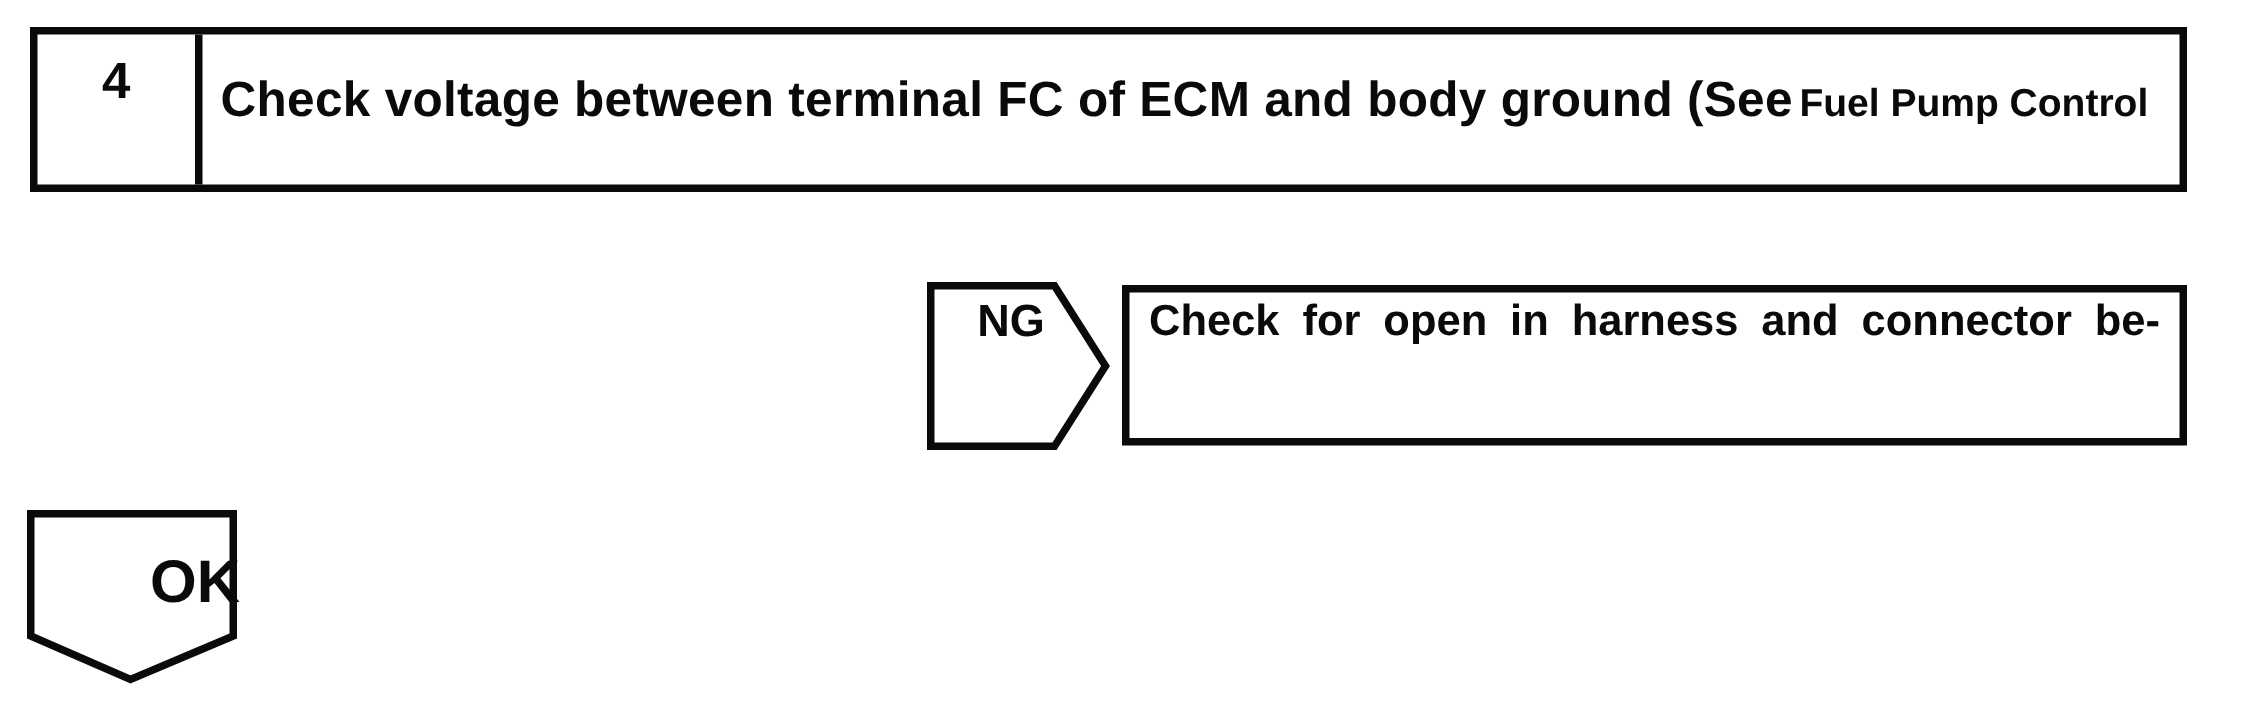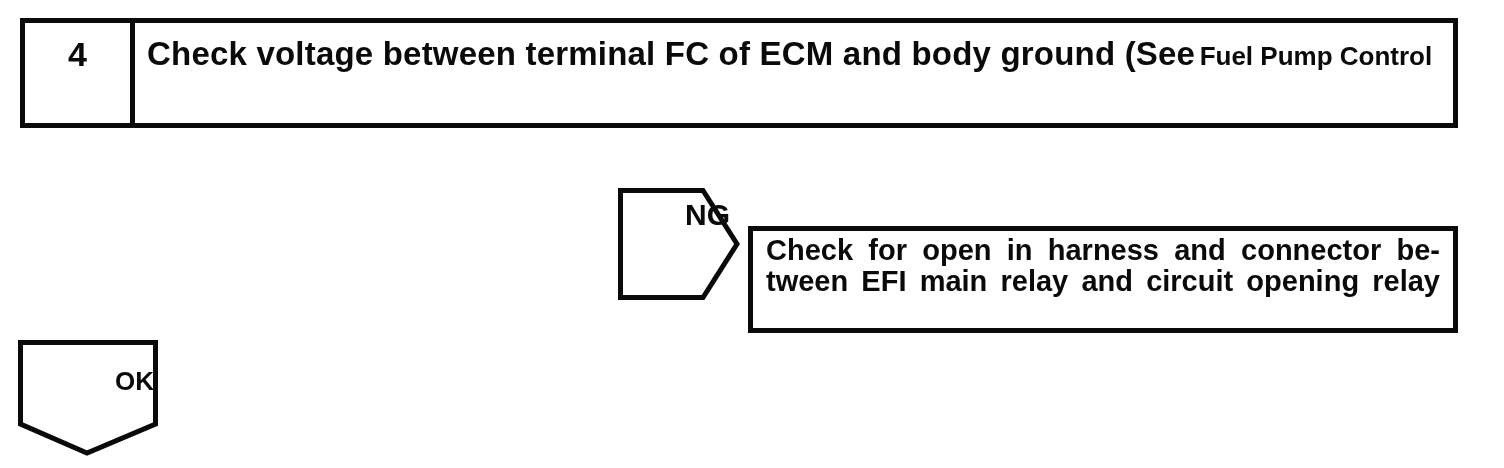--- a/index.html
+++ b/index.html
@@ -34,59 +34,60 @@
     padding-top: 12px;
   }
   .step-num {
     font-size: 34px;
     font-weight: bold;
   }
   .step-text {
     flex: 1;
     padding: 8px 6px 16px 12px;
     box-sizing: border-box;
+    margin-top: 12px;
   }
   .step-line {
     line-height: 45px;
     white-space: nowrap;
   }
   .t-lg { font-size: 33px; font-weight: bold; letter-spacing: 0.2px; }
   .t-sm { font-size: 26px; font-weight: bold; }
 
   
   .connector { position: absolute; }
   .connector svg { display: block; }
   .conn-label {
     position: absolute;
     font-weight: bold;
-    text-align: right;
+    text-align: center;
   }
   .ng-svg { left: 618px; top: 188px; }
   .ng-label {
     left: 618px; top: 198px;
     width: 112px;
     font-size: 30px;
   }
   .ok-svg { left: 18px; top: 340px; }
   .ok-label {
     left: 18px; top: 366px;
     width: 136px;
-    font-size: 26px;
+    font-size: 40px;
+    padding-left: 44px;
   }
 
   
   .ng-result-box {
     position: absolute;
     left: 748px; top: 190px;
     width: 710px; height: 107px;
     border: 5px solid #0a0a0a;
     box-sizing: border-box;
     padding: 4px 13px 0 13px;
     background: #ffffff;
-    margin-top: 36px;
   }
   .result-line {
     font-size: 29px;
     font-weight: bold;
     line-height: 31px;
   }
   .result-line.just {
     text-align: justify;
     text-align-last: justify;
   }
@@ -110,21 +111,20 @@
 
   <div class="connector ng-svg">
     <svg width="122" height="112" viewBox="0 0 122 112">
       <polygon points="2.5,2.5 85,2.5 119,56 85,109.5 2.5,109.5" fill="#ffffff" stroke="#0a0a0a" stroke-width="5" stroke-linejoin="miter"></polygon>
     </svg>
   </div>
   <span class="conn-label ng-label">NG</span>
 
   <div class="ng-result-box">
     <div class="result-line just">Check for open in harness and connector be-</div>
-    <div class="result-line just">tween EFI main relay and circuit opening relay</div>
   </div>
 
   <div class="connector ok-svg">
     <svg width="140" height="118" viewBox="0 0 140 118">
       <polygon points="2.5,2.5 137.5,2.5 137.5,84 69,113 2.5,84" fill="#ffffff" stroke="#0a0a0a" stroke-width="5" stroke-linejoin="miter"></polygon>
     </svg>
   </div>
   <span class="conn-label ok-label">OK</span>
 
 </div>

